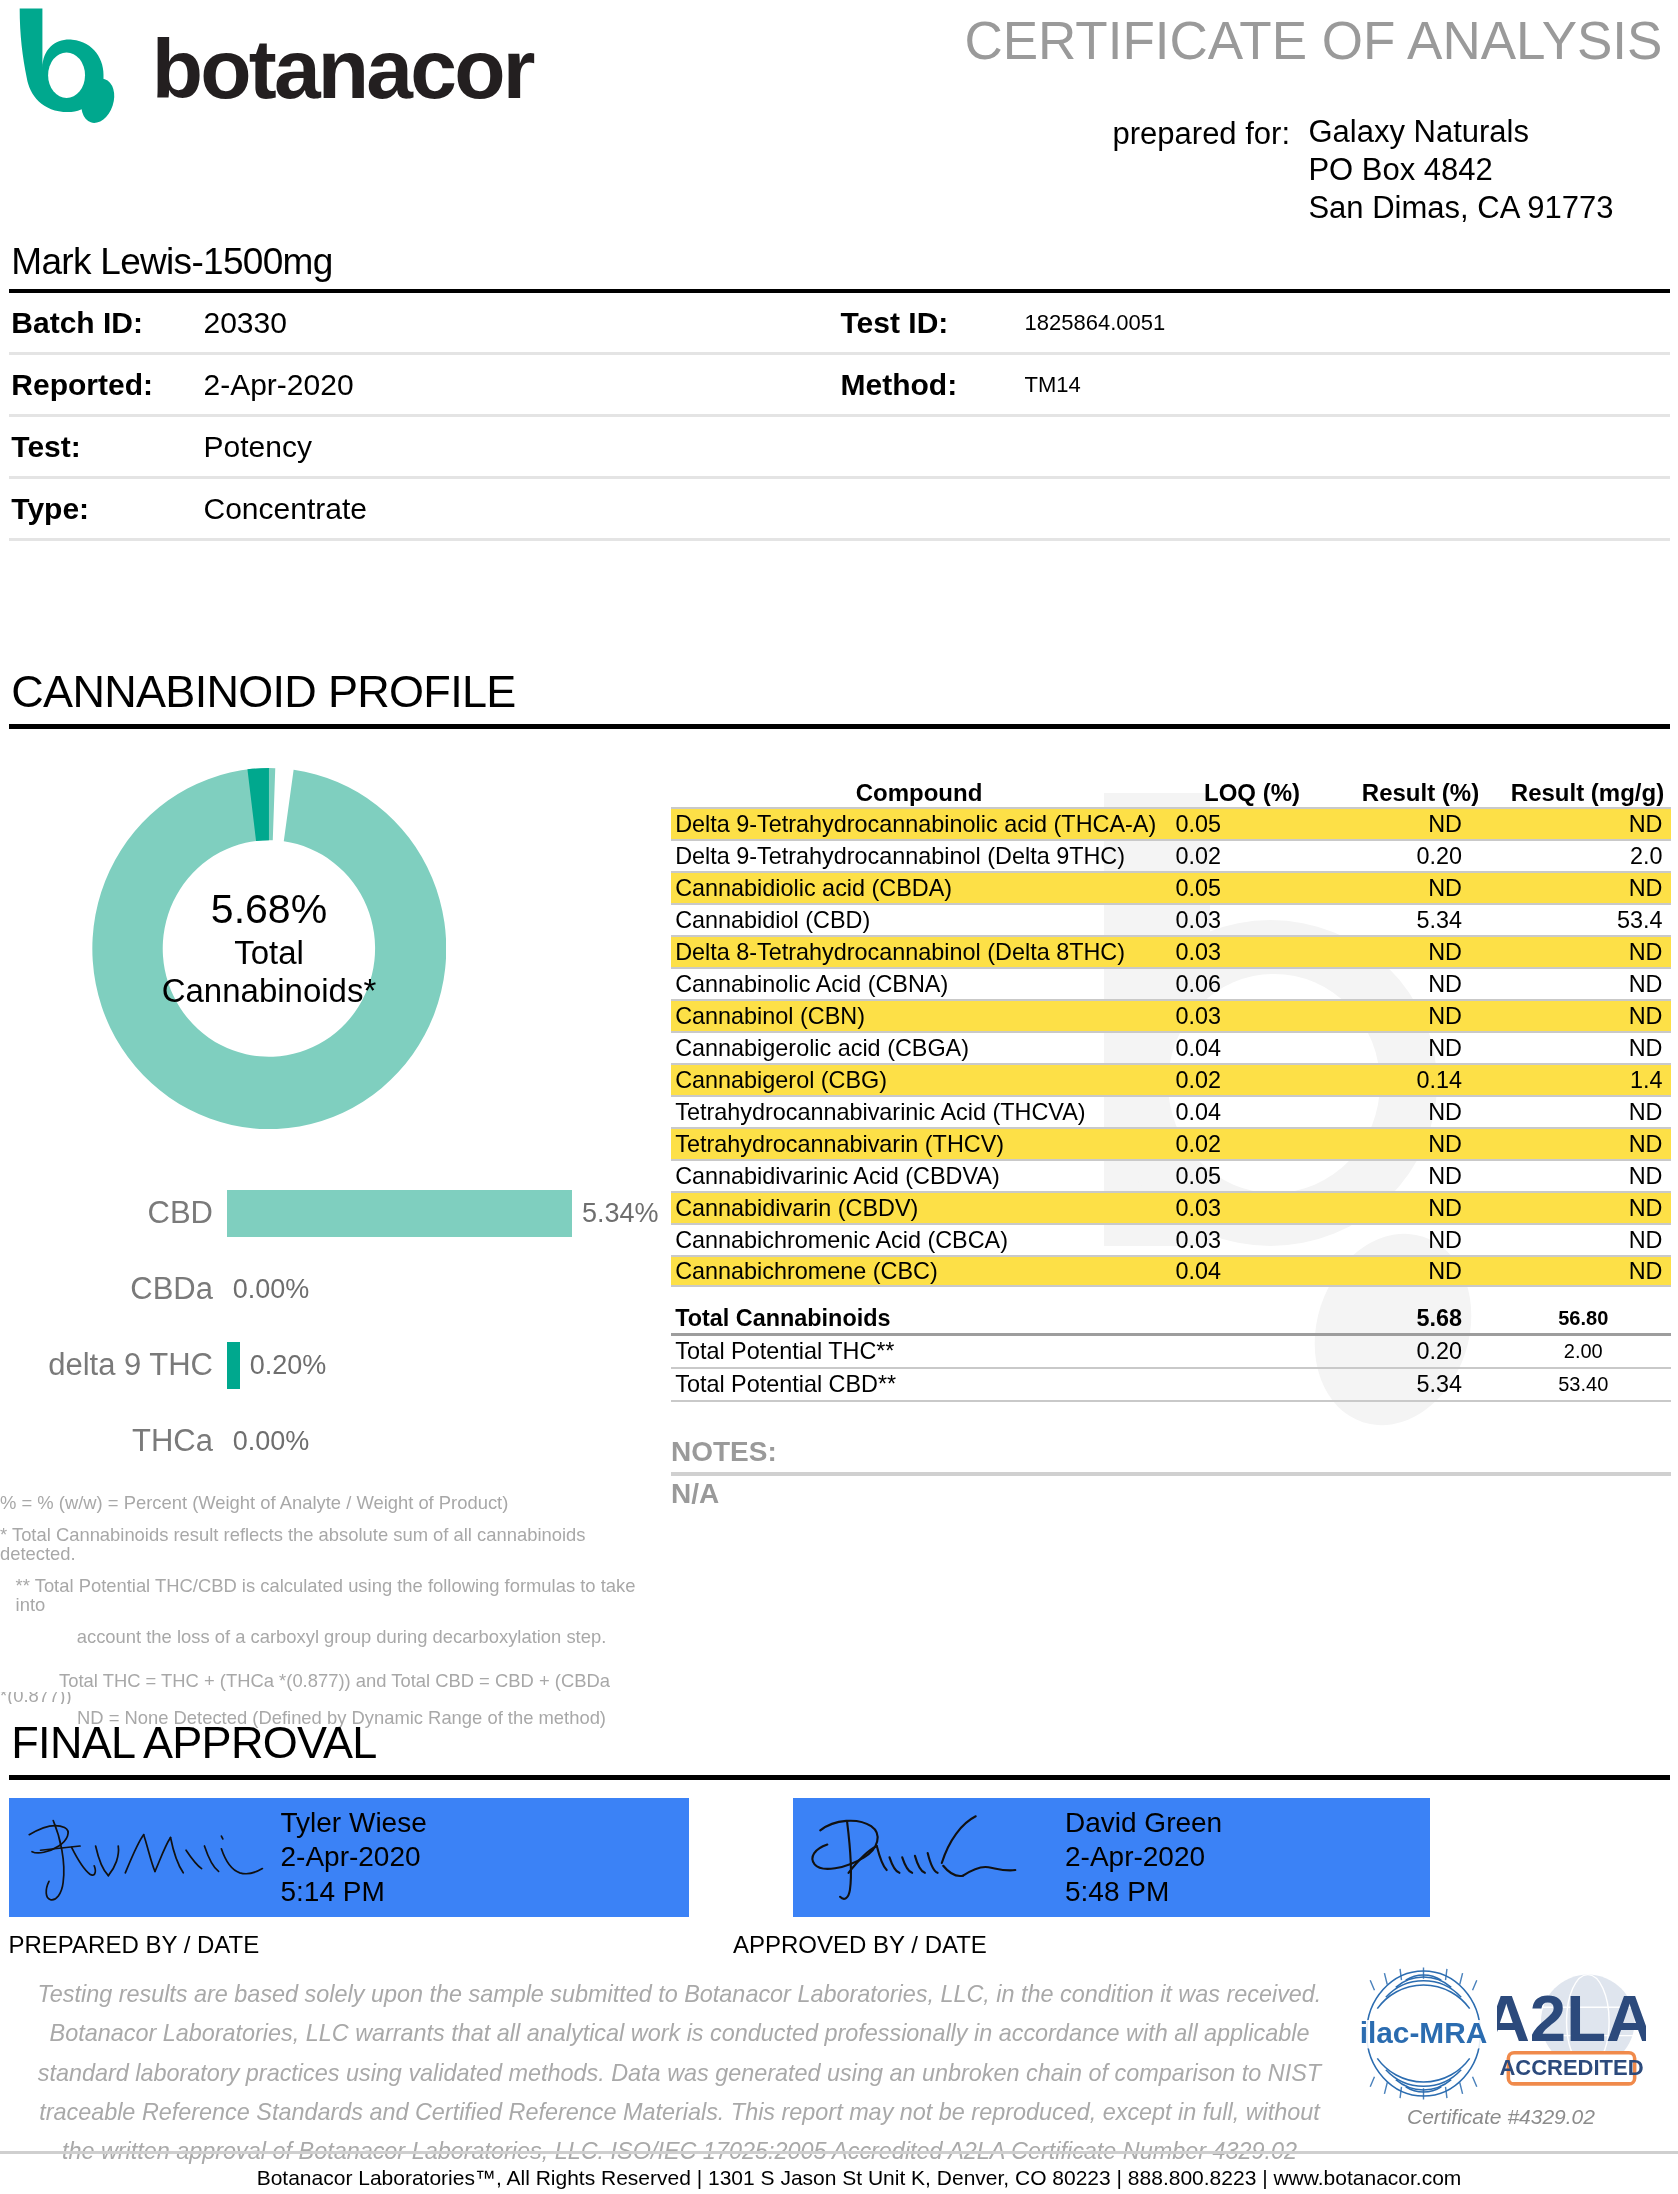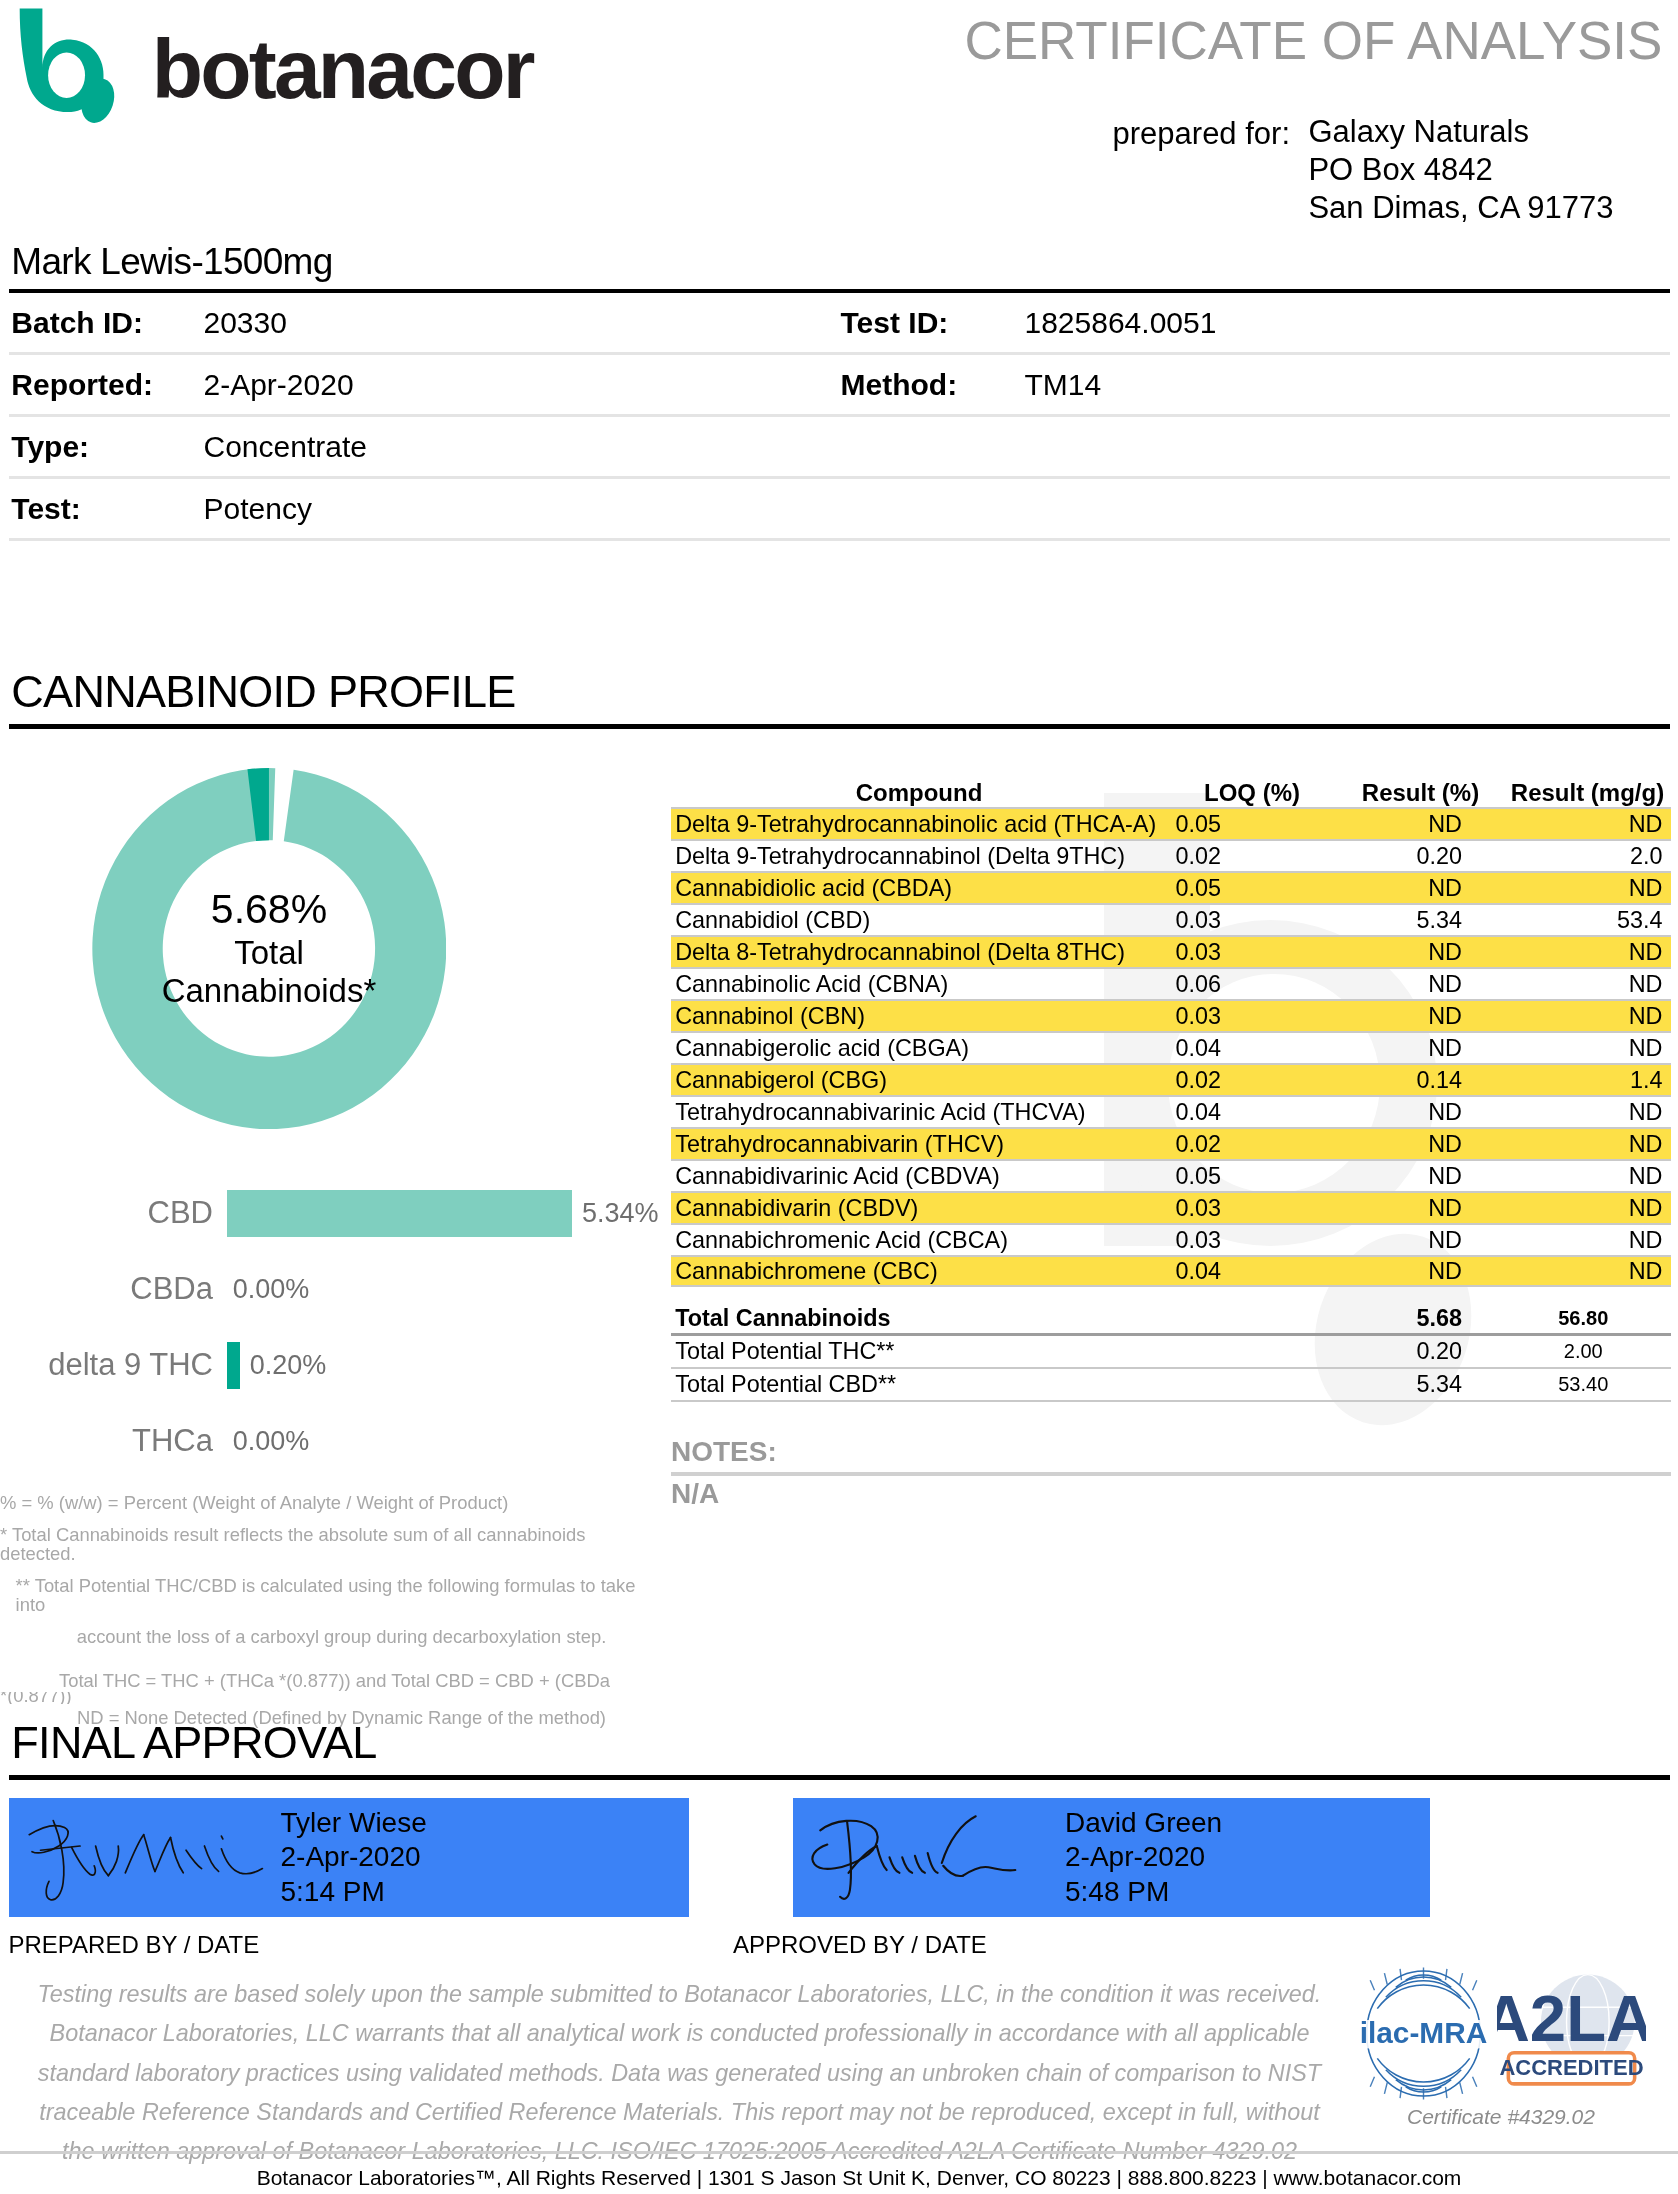--- a/index.html
+++ b/index.html
@@ -24,21 +24,21 @@
   .prep-lines { font-size: 31px; color: #000; line-height: 1.22; width: 354px; }
 
   
   .sample-name { position: absolute; left: 11.3px; top: 241px; font-size: 37px; letter-spacing: -0.7px; }
   .meta-table { position: absolute; left: 8.5px; top: 289px; width: 1661px; }
   .meta-rule-top { height: 4.2px; background: #000; width: 100%; }
   .meta-row { position: relative; height: 62px; display: flex; align-items: center; border-bottom: 3.5px solid #e4e4e4; }
   .meta-k { font-size: 30px; font-weight: bold; width: 195px; padding-left: 2.8px; }
   .meta-v { font-size: 30px; width: 637px; }
   .meta-k2 { font-size: 30px; font-weight: bold; width: 184px; }
-  .meta-v2 { font-size: 30px; text-align: center; }
+  .meta-v2 { font-size: 22px; text-align: center; }
 
   
   .sec-head { position: absolute; font-size: 45px; letter-spacing: -0.7px; color: #000; }
   .sec-rule { position: absolute; height: 5px; background: #000; }
 
   
   .watermark { position: absolute; left: 1062px; top: 793px; width: 538px; height: 581px; opacity: 1; pointer-events: none; }
   .wm-stem { position: absolute; left: 42px; top: 0; width: 106px; height: 453px; background: #f4f4f4; border-radius: 0 0 0 0;}
   .wm-bowl { position: absolute; left: 42px; top: 127px; width: 333px; height: 326px; background: #f4f4f4; border-radius: 50%; }
   .wm-bowl-in { position: absolute; left: 106px; top: 181px; width: 212px; height: 219px; background: #ffffff; border-radius: 50%; }
@@ -164,28 +164,28 @@
       <div class="meta-k2">Test ID:</div>
       <div class="meta-v2">1825864.0051</div>
     </div>
     <div class="meta-row">
       <div class="meta-k">Reported:</div>
       <div class="meta-v">2-Apr-2020</div>
       <div class="meta-k2">Method:</div>
       <div class="meta-v2">TM14</div>
     </div>
     <div class="meta-row">
+      <div class="meta-k">Test:</div>
+      <div class="meta-v">Potency</div>
+      <div class="meta-k2"></div>
+      <div class="meta-v2"></div>
+    </div>
+    <div class="meta-row">
       <div class="meta-k">Type:</div>
       <div class="meta-v">Concentrate</div>
-      <div class="meta-k2"></div>
-      <div class="meta-v2"></div>
-    </div>
-    <div class="meta-row">
-      <div class="meta-k">Test:</div>
-      <div class="meta-v">Potency</div>
       <div class="meta-k2"></div>
       <div class="meta-v2"></div>
     </div>
   </div>
 
   <div class="sec-head" style="left:11.3px; top:666px;">CANNABINOID PROFILE</div>
   <div class="sec-rule" style="left:8.5px; top:724px; width:1661px;"></div>
 
   <div class="donut-wrap">
     <svg width="354" height="361" viewBox="0 0 500 510" xmlns="http://www.w3.org/2000/svg">

